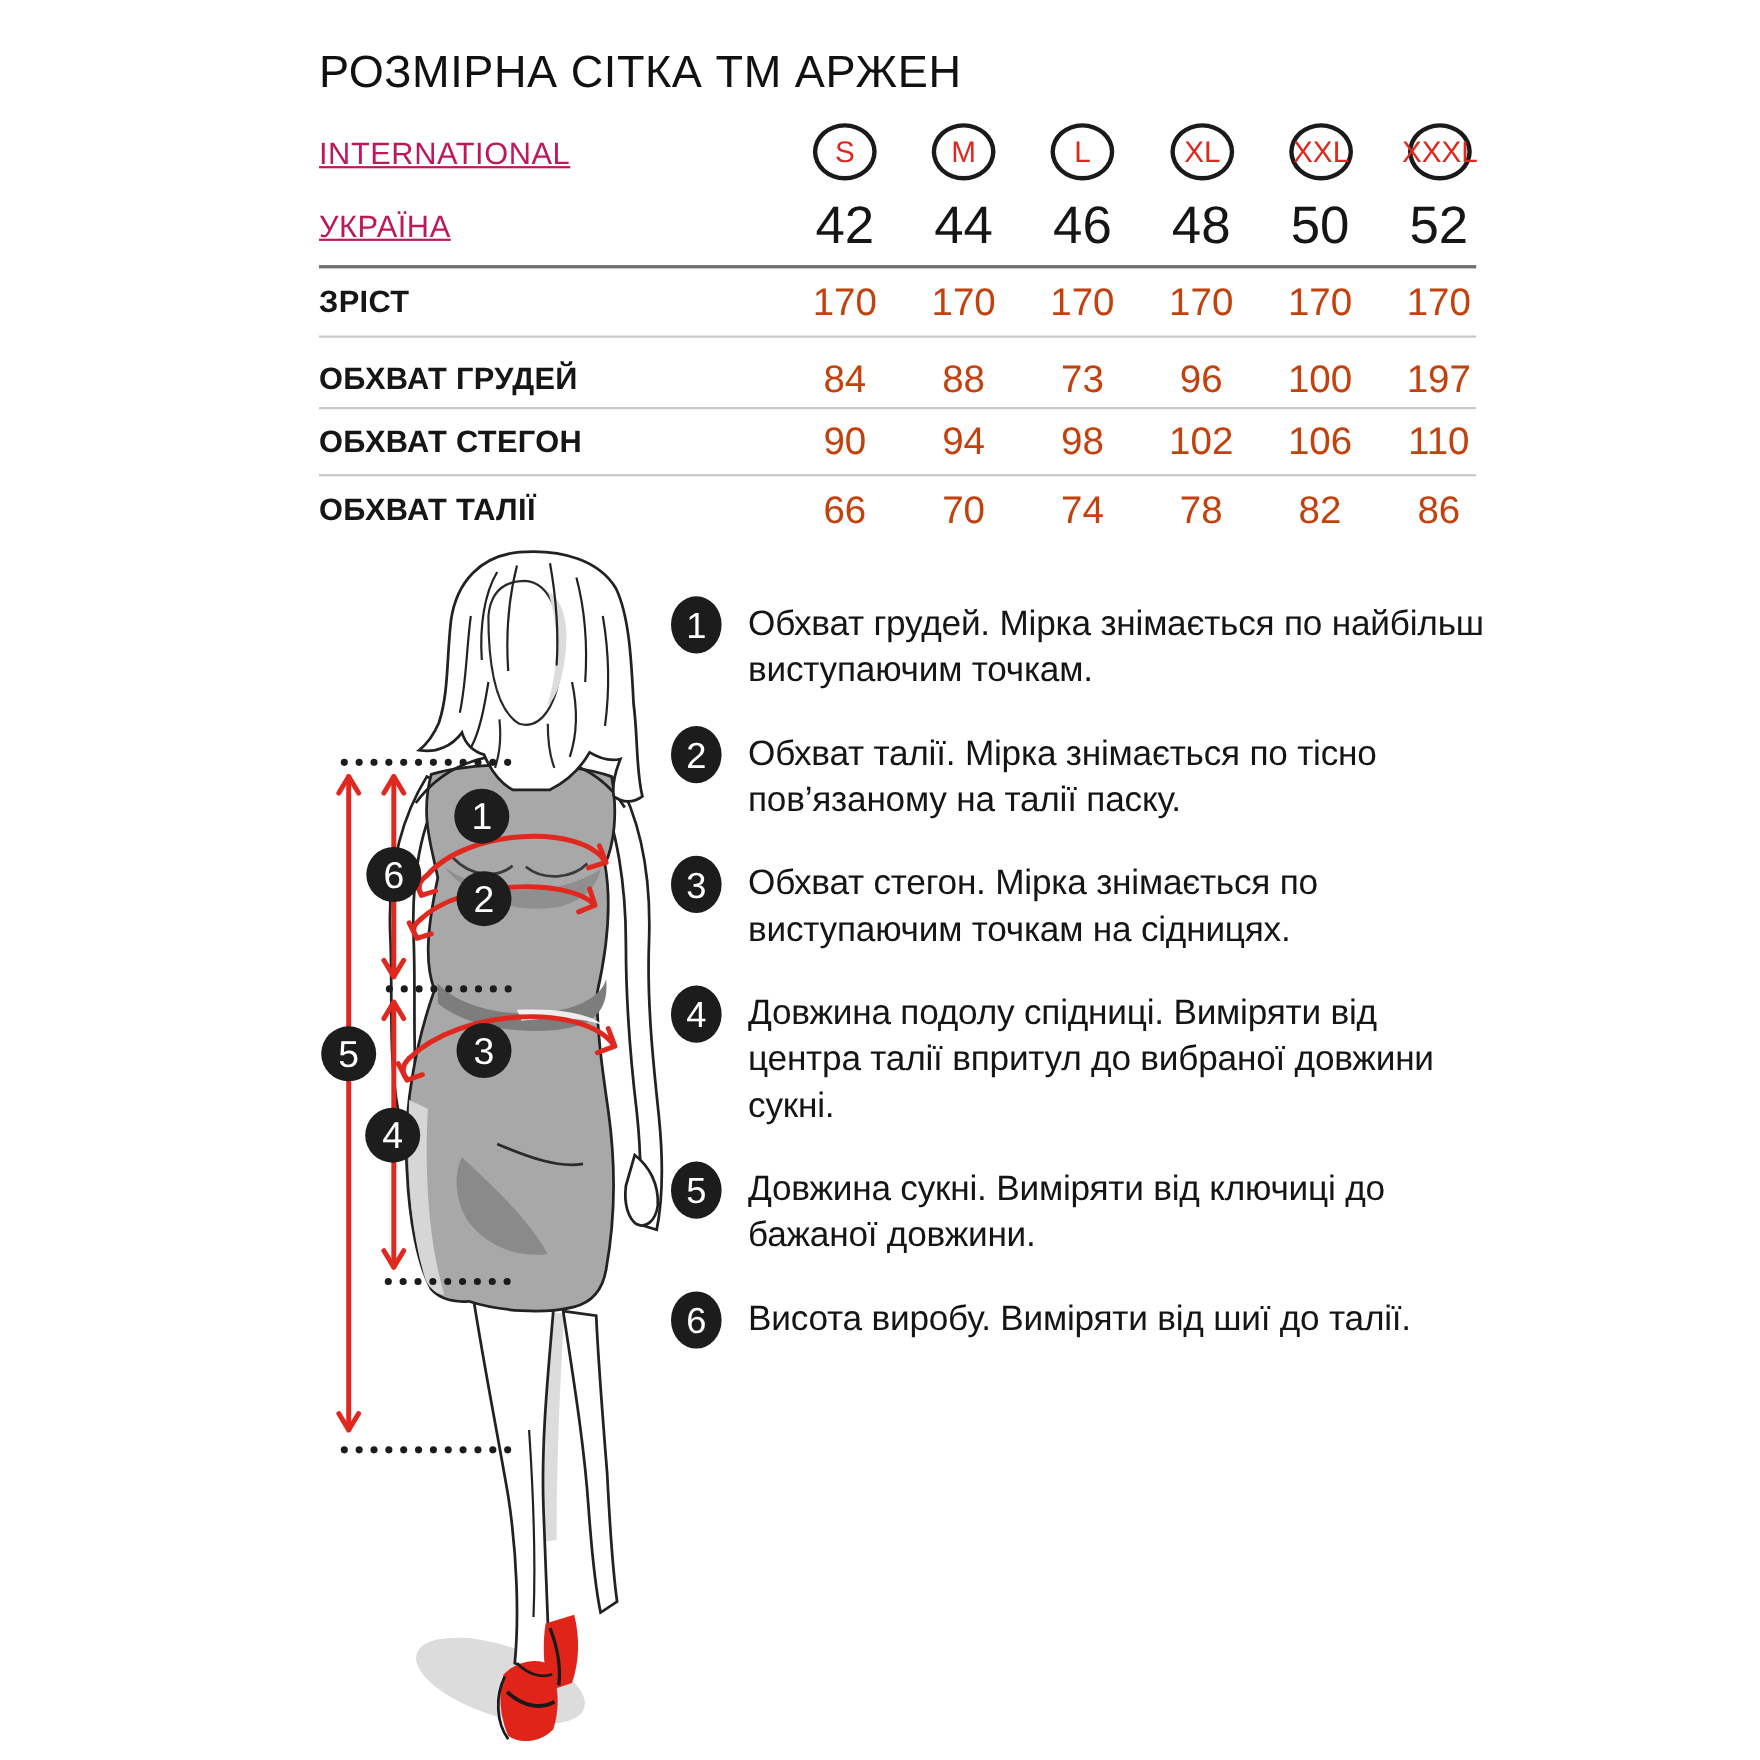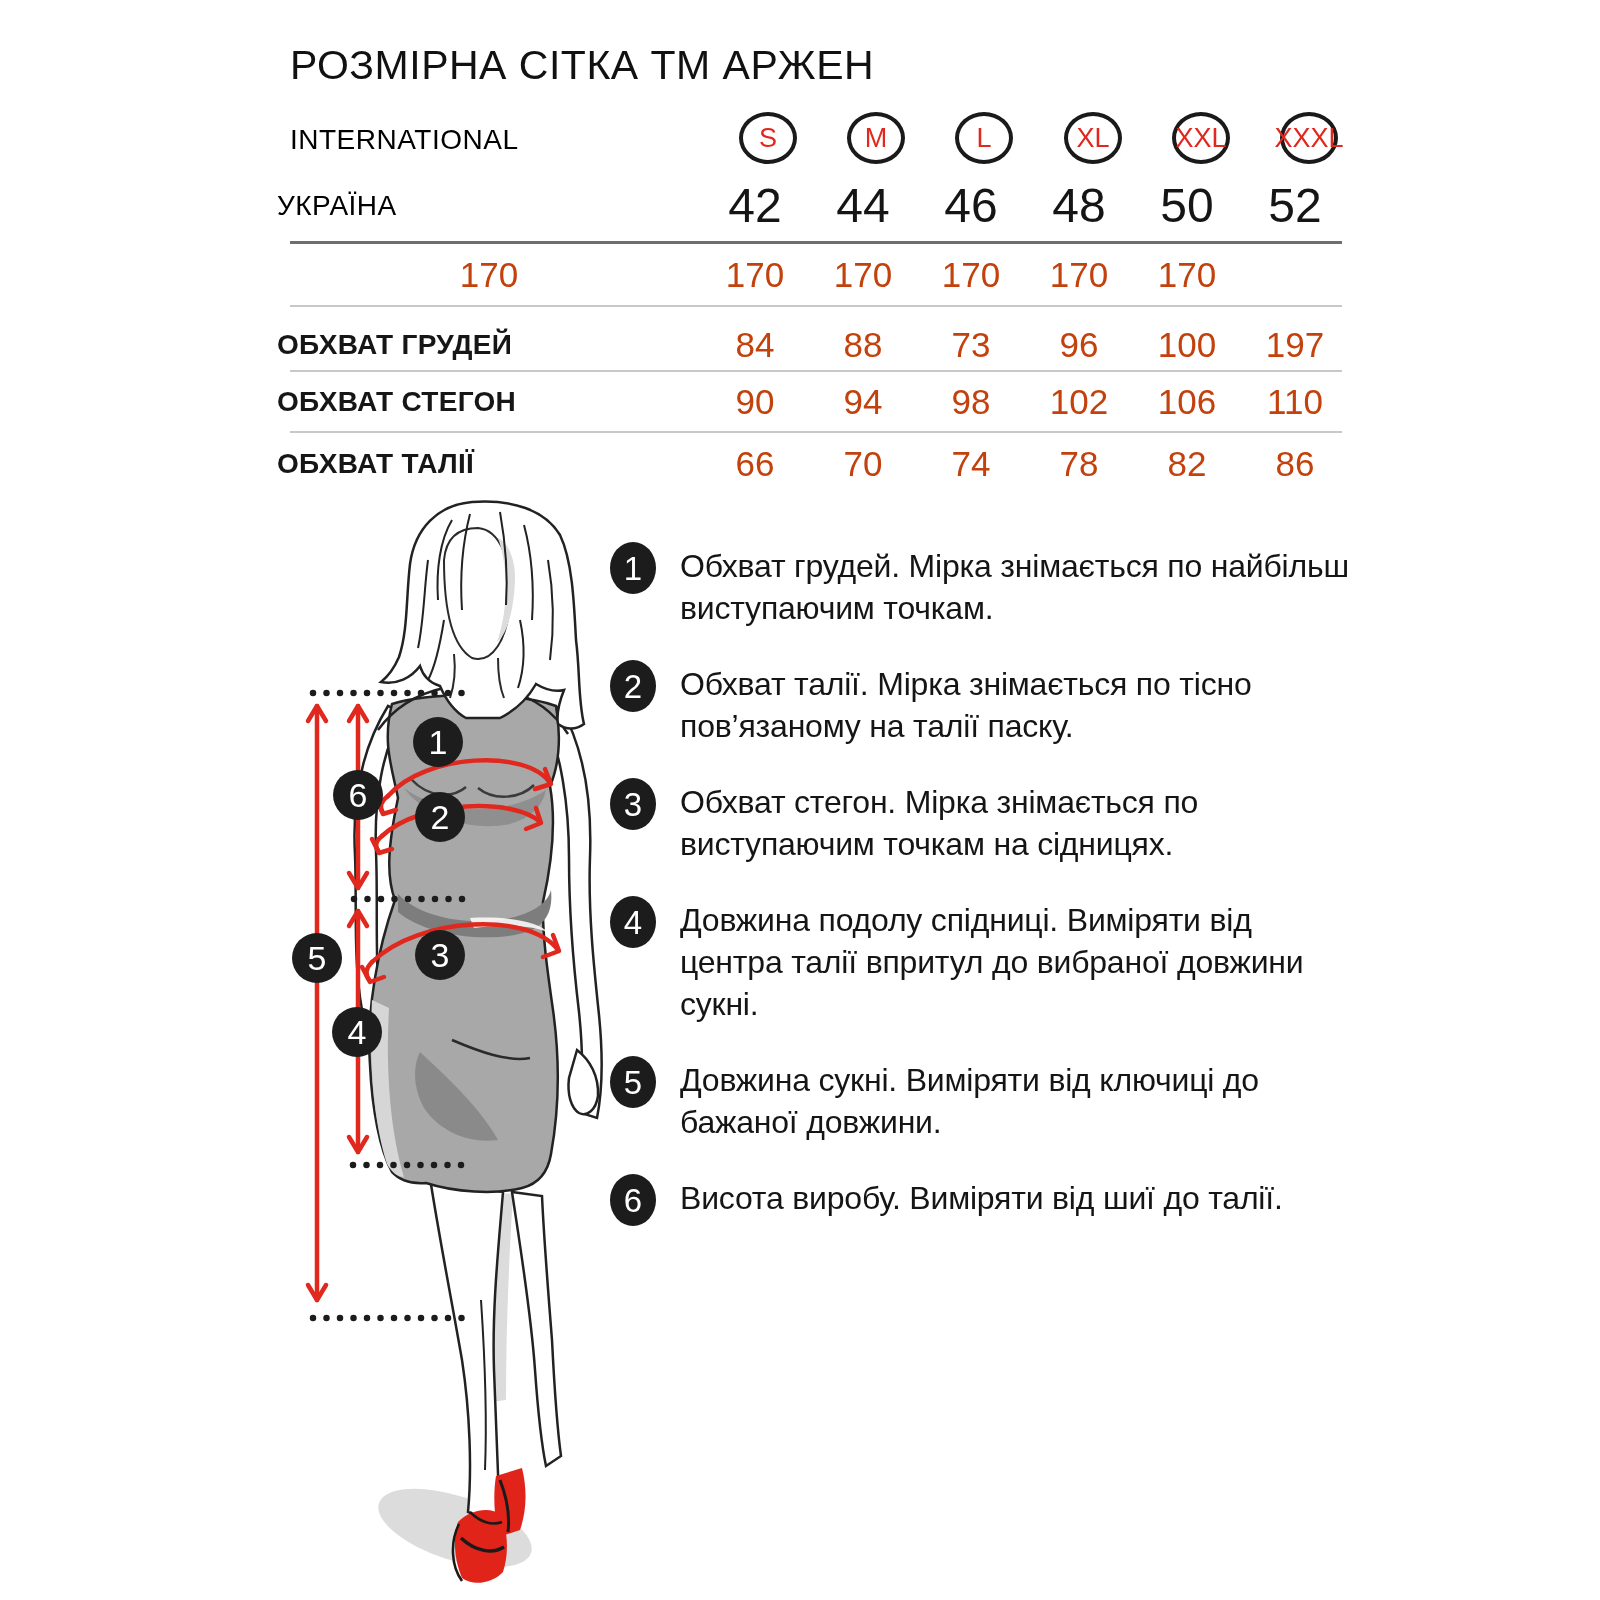--- a/index.html
+++ b/index.html
@@ -4,22 +4,22 @@
 <style>
   html,body{margin:0;padding:0;background:#ffffff;}
   #stage{
     position:relative;width:1600px;height:1600px;background:#ffffff;overflow:hidden;
     font-family:"Liberation Sans",sans-serif;color:#1a1a1a;
   }
   .abs{position:absolute;}
   
   .title{left:290px;top:32px;font-size:41px;font-weight:500;letter-spacing:.5px;color:#111;margin-top:10px;}
   
-  .t-grid{left:277px;display:grid;grid-template-columns:424px repeat(6,108px);align-items:center;}
-  .t-label{font-size:28px;letter-spacing:.5px;color:#000000;}
+  .t-grid{left:290px;display:grid;grid-template-columns:424px repeat(6,108px);align-items:center;}
+  .t-label{font-size:28px;letter-spacing:.5px;color:#be185d;text-decoration:underline;}
   .t-rowlabel{font-size:28px;font-weight:600;letter-spacing:.3px;color:#161616;}
   .t-cell{text-align:center;}
   .ua-num{font-size:48px;color:#151515;}
   .val{font-size:35px;color:#c2410c;}
   .size-circle{
     position:absolute;width:58px;height:52px;border:4px solid #1a1a1a;border-radius:50%;
     display:flex;align-items:center;justify-content:center;box-sizing:border-box;
   }
   .size-circle span{font-size:27px;font-weight:500;color:#e0281e;white-space:nowrap;}
   .hline{position:absolute;left:290px;width:1052px;}
@@ -73,20 +73,21 @@
     <div class="t-cell ua-num">50</div>
     <div class="t-cell ua-num">52</div>
   </div>
 
   <div class="hline thick" style="top:241px;"></div>
   <div class="hline thin" style="top:305px;"></div>
   <div class="hline thin" style="top:370px;"></div>
   <div class="hline thin" style="top:431px;"></div>
 
   <div class="abs t-grid" style="top:244px;height:61px;">
+    <div class="t-rowlabel">ЗРІСТ</div>
     <div class="t-cell val">170</div>
     <div class="t-cell val">170</div>
     <div class="t-cell val">170</div>
     <div class="t-cell val">170</div>
     <div class="t-cell val">170</div>
     <div class="t-cell val">170</div>
   </div>
   <div class="abs t-grid" style="top:307px;height:76px;">
     <div class="t-rowlabel">ОБХВАТ ГРУДЕЙ</div>
     <div class="t-cell val">84</div>

